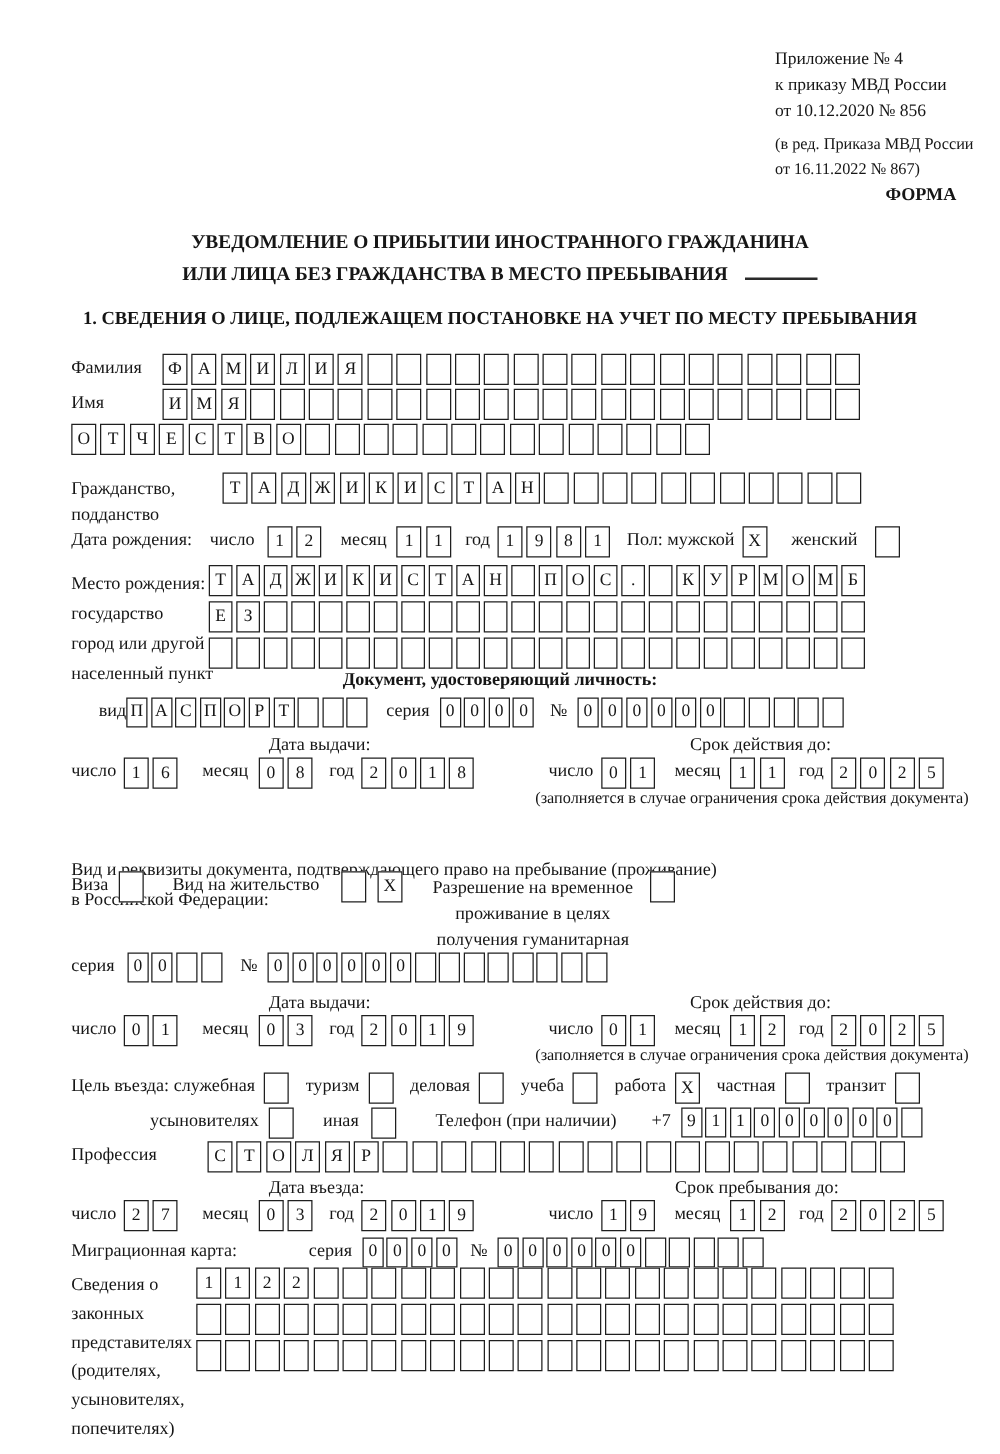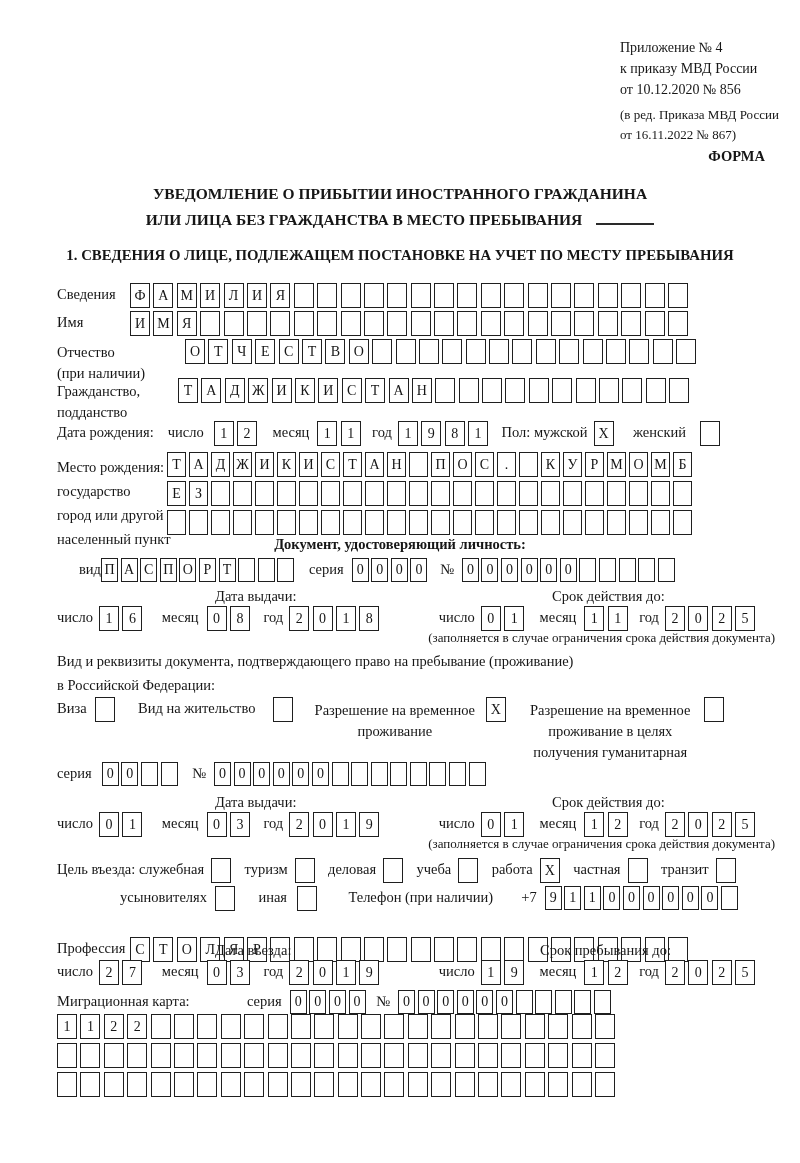--- a/index.html
+++ b/index.html
@@ -52,21 +52,21 @@
   <div class="abs center b title-block" style="top:181px;">
     <div>УВЕДОМЛЕНИЕ О ПРИБЫТИИ ИНОСТРАННОГО ГРАЖДАНИНА</div>
     <div>
       <span>ИЛИ ЛИЦА БЕЗ ГРАЖДАНСТВА В МЕСТО ПРЕБЫВАНИЯ</span><span class="blank"></span>
     </div>
   </div>
 
   <div class="abs center b" style="top:247px; font-size:14.8px;">1. СВЕДЕНИЯ О ЛИЦЕ, ПОДЛЕЖАЩЕМ ПОСТАНОВКЕ НА УЧЕТ ПО МЕСТУ ПРЕБЫВАНИЯ</div>
 
   <div class="row" style="top:283px;">
-    <span class="lbl" style="width:73px;">Сведения</span>
+    <span class="lbl" style="width:73px;">Фамилия</span>
     <span class="cells">
         <span class="cell">Ф</span>
         <span class="cell">А</span>
         <span class="cell">М</span>
         <span class="cell">И</span>
         <span class="cell">Л</span>
         <span class="cell">И</span>
         <span class="cell">Я</span>
         <span class="cell"></span>
         <span class="cell"></span>
@@ -112,24 +112,20 @@
         <span class="cell"></span>
         <span class="cell"></span>
         <span class="cell"></span>
         <span class="cell"></span>
         <span class="cell"></span>
         <span class="cell"></span>
       </span>
   </div>
 
   <div class="row" style="top:339px;">
-    <div class="lbl-multi" style="width:128px;">
-      <div>Отчество</div>
-      <div>(при наличии)</div>
-    </div>
     <span class="cells">
         <span class="cell">О</span>
         <span class="cell">Т</span>
         <span class="cell">Ч</span>
         <span class="cell">Е</span>
         <span class="cell">С</span>
         <span class="cell">Т</span>
         <span class="cell">В</span>
         <span class="cell">О</span>
         <span class="cell"></span>
@@ -374,35 +370,34 @@
     <span class="cells" style="margin-left:6px;">
         <span class="cell">2</span>
         <span class="cell">0</span>
         <span class="cell">2</span>
         <span class="cell">5</span>
       </span>
   </div>
 
   <div class="abs note" style="top:630px; left:0; width:775px; text-align:right;">(заполняется в случае ограничения срока действия документа)</div>
 
-  <div class="abs" style="top:649px; left:57px; line-height:24px;">
+  <div class="abs" style="top:684px; left:57px; line-height:24px;">
     <div>Вид и реквизиты документа, подтверждающего право на пребывание (проживание)</div>
     <div>в Российской Федерации:</div>
   </div>
 
   <div class="row" style="top:697px;">
     <span class="lbl">Виза</span>
     <span class="cells" style="margin-left:8px;">
         <span class="cell"></span>
       </span>
     <span class="lbl" style="margin-left:20px;">Вид на жительство</span>
     <span class="cells" style="margin-left:18px;">
         <span class="cell"></span>
       </span>
-    <div class="wrapLbl" style="width:172px; margin-left:12px;">Разрешение на временное проживание</div>
     <span class="cells" style="margin-left:5px;">
         <span class="cell">X</span>
       </span>
     <div class="wrapLbl" style="width:182px; margin-left:10px;">Разрешение на временное проживание в целях получения гуманитарная</div>
     <span class="cells" style="margin-left:3px;">
         <span class="cell"></span>
       </span>
   </div>
 
   <div class="row" style="top:762px;">
@@ -525,21 +520,21 @@
         <span class="cell">0</span>
         <span class="cell">0</span>
         <span class="cell">0</span>
         <span class="cell">0</span>
         <span class="cell">0</span>
         <span class="cell">0</span>
         <span class="cell"></span>
       </span>
   </div>
 
-  <div class="row" style="top:937px;">
+  <div class="row" style="top:913px;gap:36px;">
     <span class="lbl" style="width:73px;">Профессия</span>
     <span class="cells">
         <span class="cell">С</span>
         <span class="cell">Т</span>
         <span class="cell">О</span>
         <span class="cell">Л</span>
         <span class="cell">Я</span>
         <span class="cell">Р</span>
         <span class="cell"></span>
         <span class="cell"></span>
@@ -623,20 +618,28 @@
         <span class="cell">0</span>
         <span class="cell"></span>
         <span class="cell"></span>
         <span class="cell"></span>
         <span class="cell"></span>
         <span class="cell"></span>
       </span>
   </div>
 
   <div class="row" style="top:1014px;">
+    <div class="lbl-multi" style="width:100px; line-height:23px;">
+      <div>Сведения о</div>
+      <div>законных</div>
+      <div>представителях</div>
+      <div>(родителях,</div>
+      <div>усыновителях,</div>
+      <div>попечителях)</div>
+    </div>
     <div class="stackcells">
       <span class="cells">
           <span class="cell">1</span>
           <span class="cell">1</span>
           <span class="cell">2</span>
           <span class="cell">2</span>
           <span class="cell"></span>
           <span class="cell"></span>
           <span class="cell"></span>
           <span class="cell"></span>

